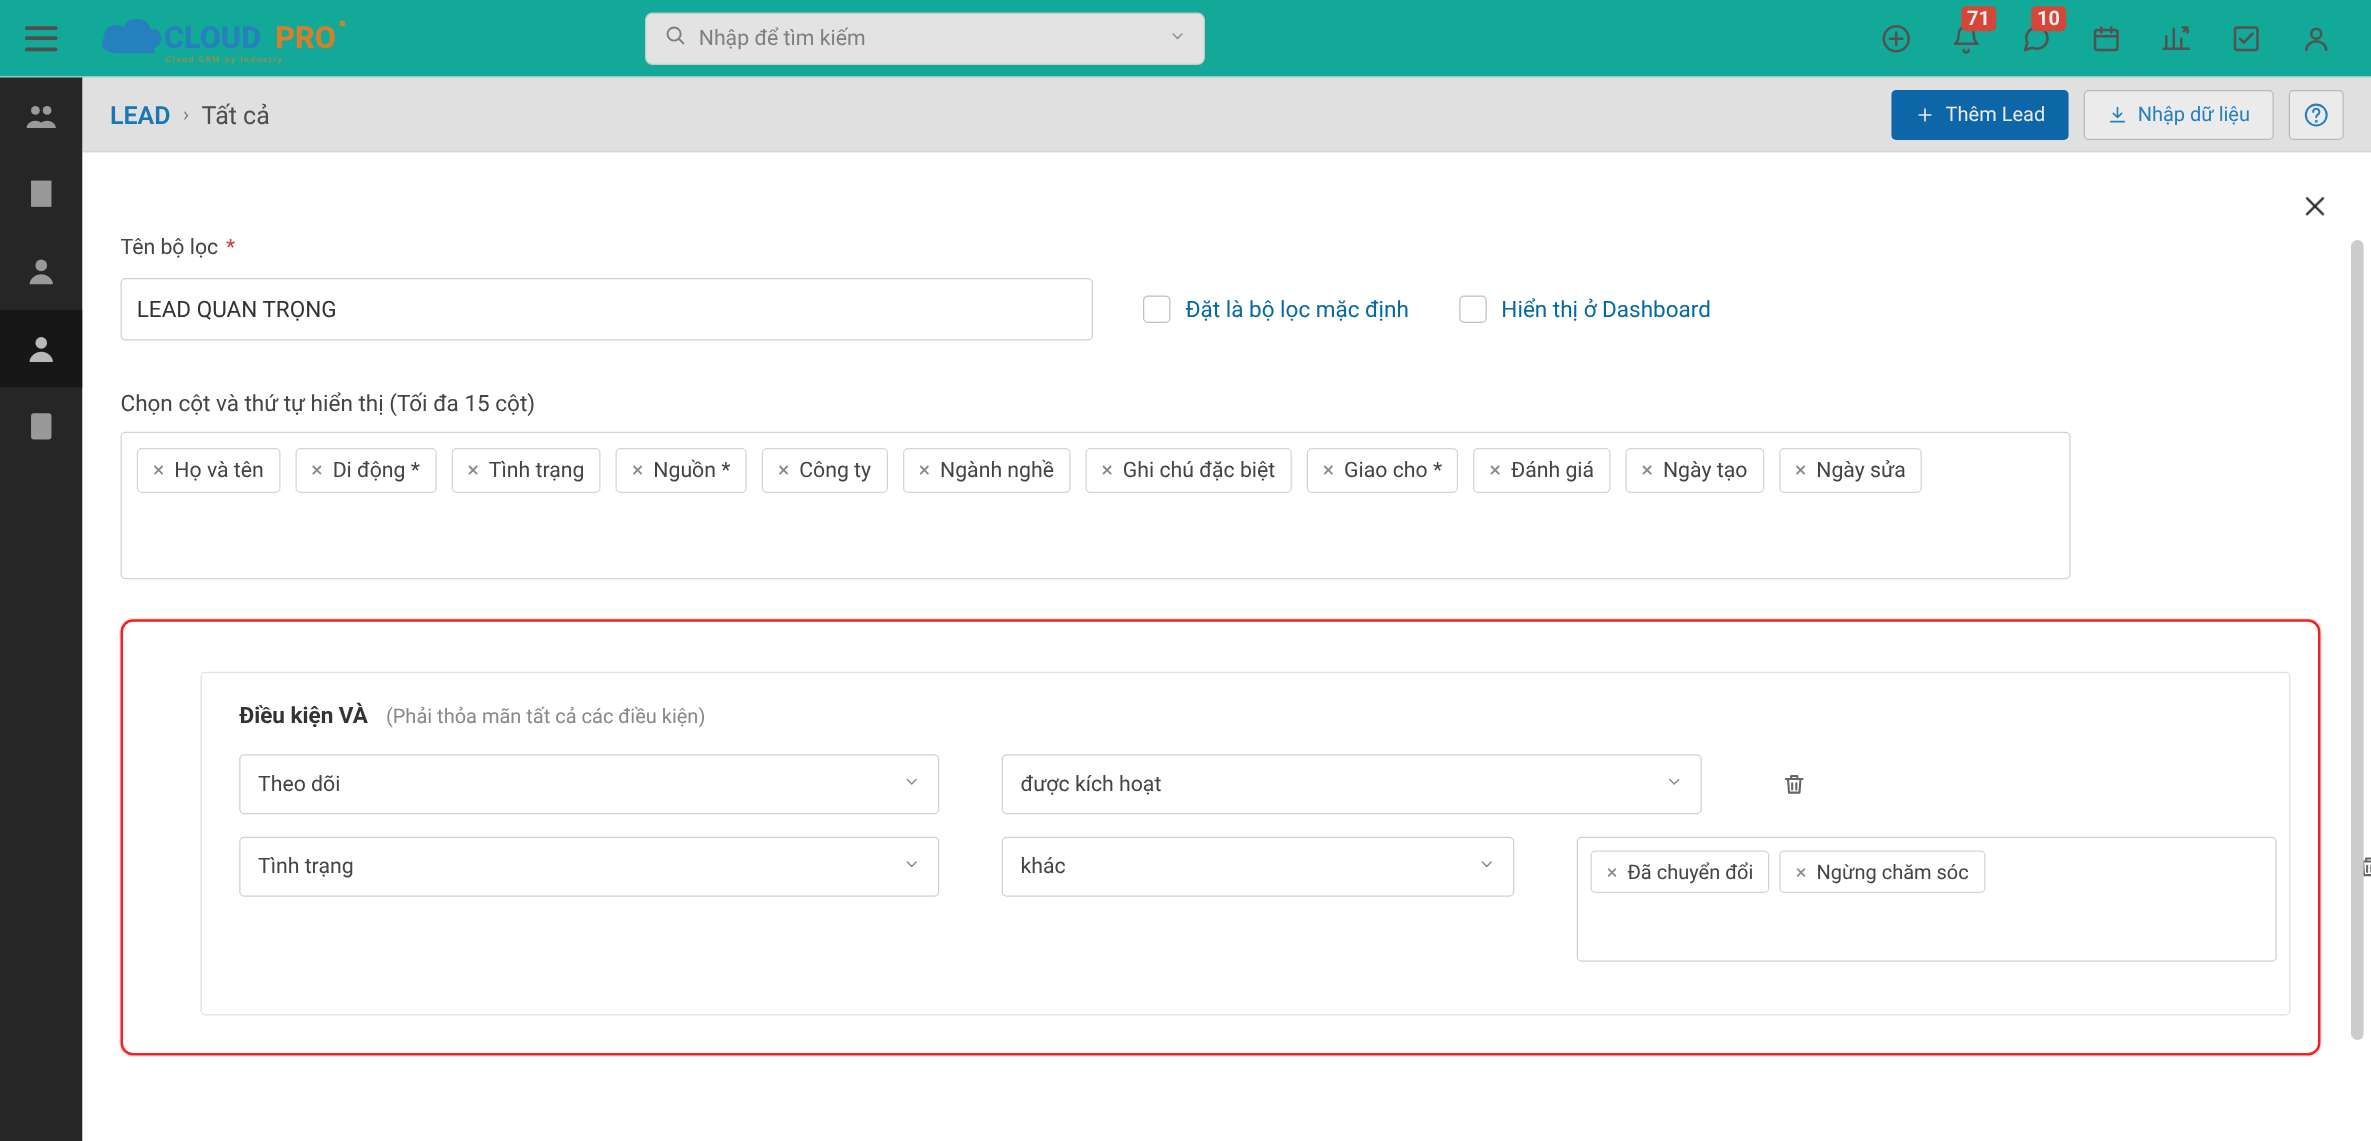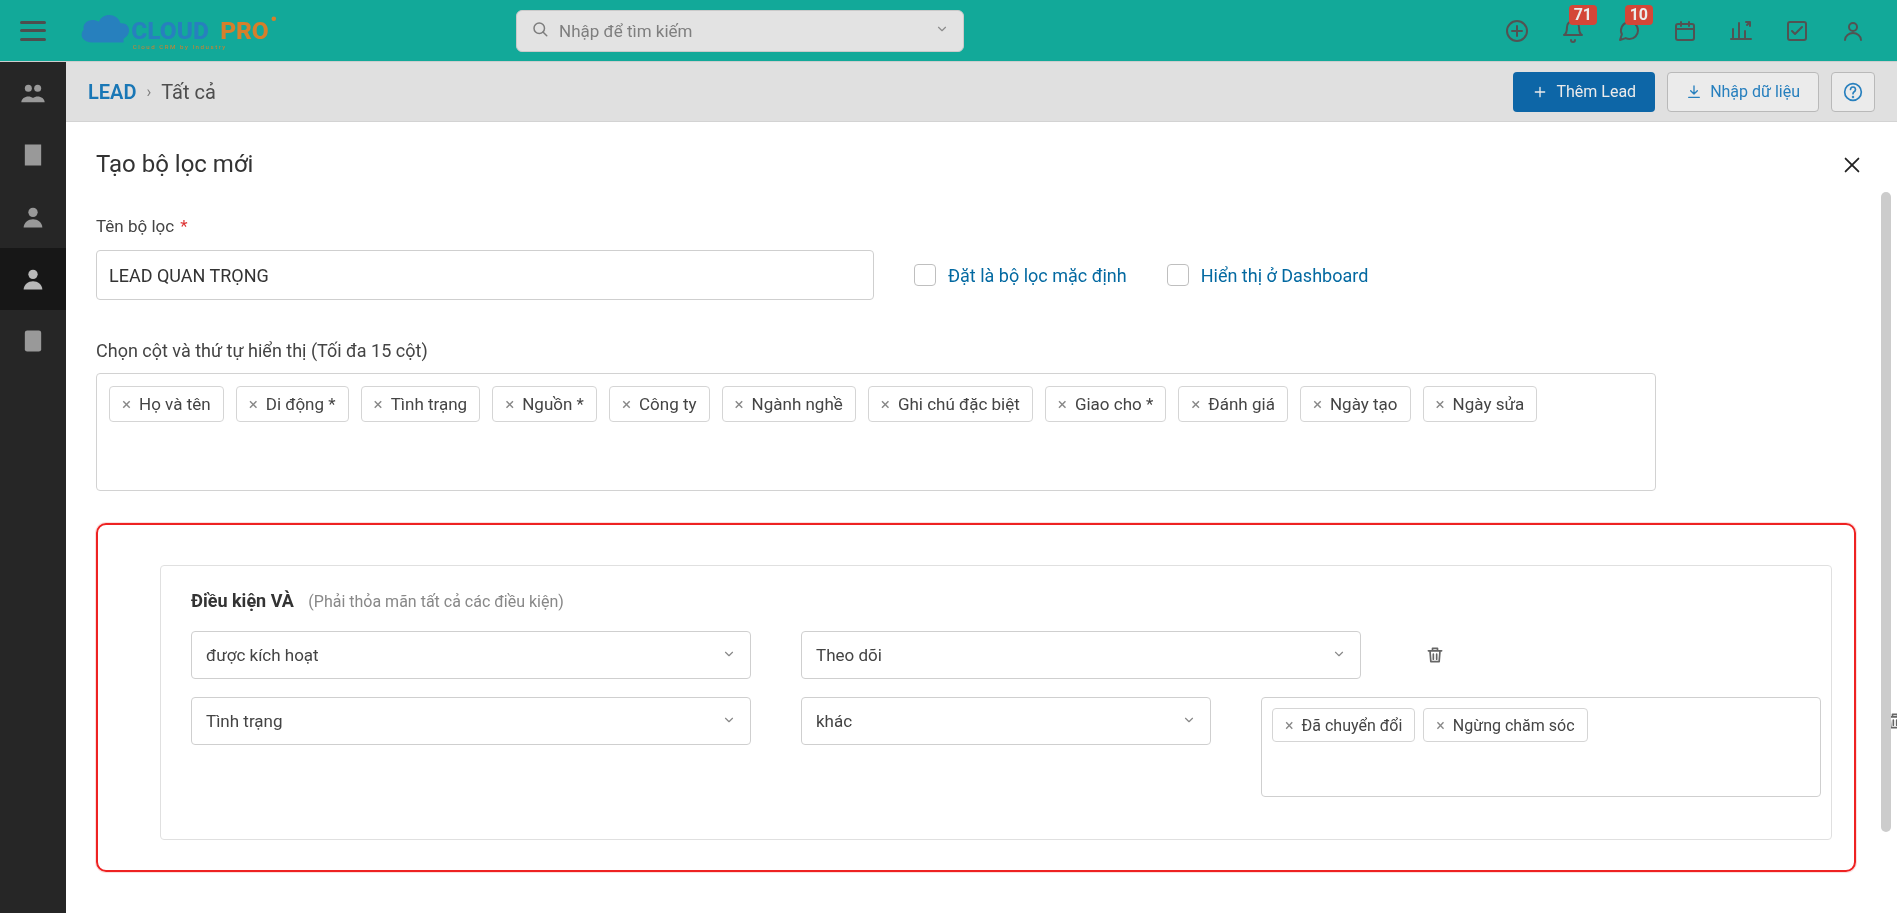--- a/index.html
+++ b/index.html
@@ -548,21 +548,20 @@
 
 <div class="panel">
   <span class="panel-close">
     <svg class="stroke-icon" width="22" height="22" viewBox="0 0 24 24">
         <path d="M5 5l14 14M19 5L5 19"></path>
       </svg>
   </span>
   <div class="scrollbar"></div>
 
   <div class="panel-inner">
-    <div class="panel-title">Tạo bộ lọc mới</div>
 
     <div class="field-label">
       <span>Tên bộ lọc</span>
       <span class="req">*</span>
     </div>
 
     <div class="row1">
       <input class="text-input" value="LEAD QUAN TRỌNG" style="">
       <label class="chk-wrap">
         <span class="chkbox"></span>
@@ -627,27 +626,27 @@
 
       <div class="inner-box">
         <div class="inner-head">
           <b>Điều kiện VÀ</b>
           <span class="note">(Phải thỏa mãn tất cả các điều kiện)</span>
         </div>
 
         <div id="cond-rows">
             <div class="cond-row" style="grid-template-columns: 560px 560px 48px 1fr;">
               <div class="select">
-                <span>được kích hoạt</span>
+                <span>Theo dõi</span>
                 <span class="chev"><svg class="stroke-icon" width="14" height="14" viewBox="0 0 24 24">
                     <path d="M6 9l6 6 6-6"></path>
                   </svg></span>
               </div>
               <div class="select">
-                <span>Theo dõi</span>
+                <span>được kích hoạt</span>
                 <span class="chev"><svg class="stroke-icon" width="14" height="14" viewBox="0 0 24 24">
                     <path d="M6 9l6 6 6-6"></path>
                   </svg></span>
               </div>
               <div class="trash">
                 <svg class="stroke-icon" width="20" height="20" viewBox="0 0 24 24">
                   <path d="M4 7h16M9 7V4h6v3M6 7l1 13h10l1-13M10 11v6M14 11v6"></path>
                 </svg>
               </div>
             </div>

